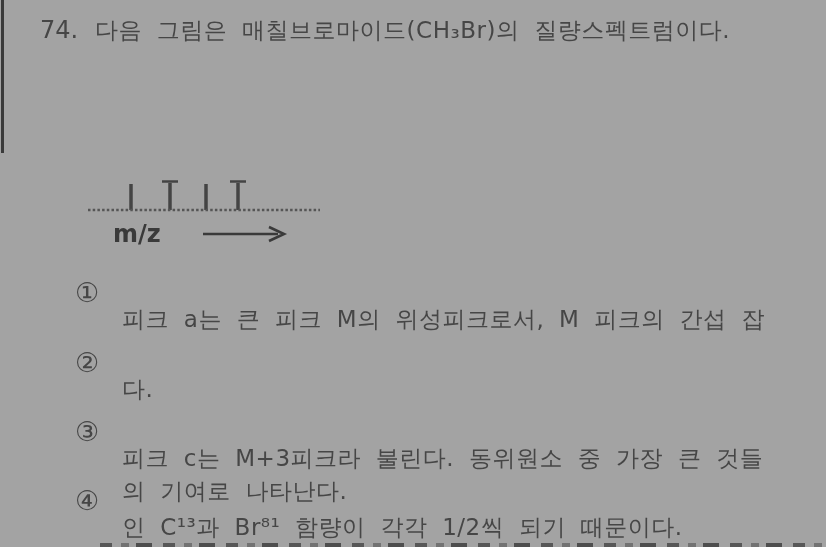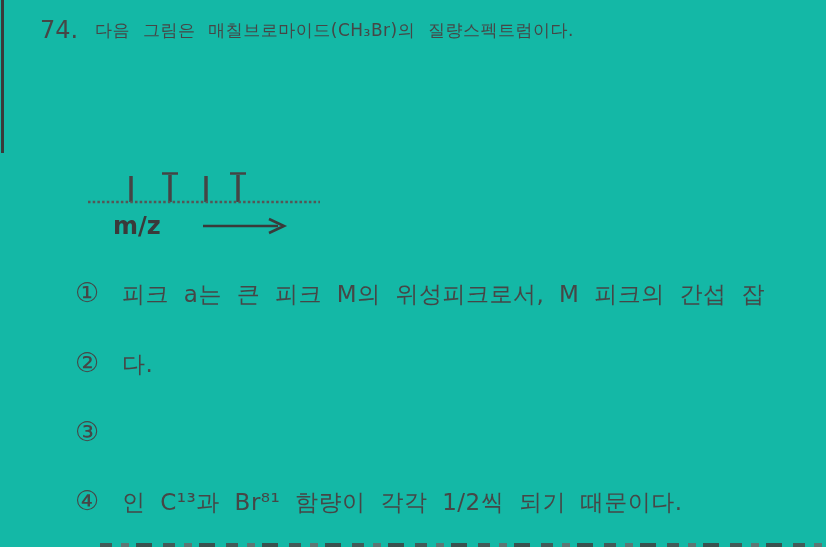--- a/index.html
+++ b/index.html
@@ -4,21 +4,21 @@
 <style>
   html, body {
     margin: 0;
     padding: 0;
     background: #ffffff;
   }
   .page {
     position: relative;
     width: 826px;
     height: 547px;
-    background: #14b8a6;
+    background: #a3a3a3;
     overflow: hidden;
     font-family: "DejaVu Sans", "Liberation Sans", sans-serif;
     color: #464646;
   }
   .left-rule {
     position: absolute;
     left: 1px;
     top: 0;
     width: 3px;
     height: 153px;
@@ -30,30 +30,30 @@
     top: 13px;
     font-size: 24px;
     line-height: 34px;
     color: #464646;
   }
   .qtext {
     position: absolute;
     left: 95px;
     top: 13px;
     width: 715px;
-    font-size: 17px;
+    font-size: 23px;
     line-height: 34px;
     letter-spacing: 0.5px;
     word-spacing: 7px;
     white-space: nowrap;
   }
   .spectrum {
     position: absolute;
     left: 86px;
-    top: 166px;
+    top: 174px;
     width: 240px;
     height: 78px;
   }
   .choice {
     position: absolute;
     left: 75px;
     width: 745px;
   }
   .choice .marker {
     position: absolute;
@@ -63,20 +63,21 @@
     line-height: 33px;
     color: #464646;
   }
   .choice .ctext {
     margin-left: 47px;
     font-size: 23px;
     line-height: 33px;
     letter-spacing: 0.5px;
     word-spacing: 7px;
     white-space: nowrap;
+    margin-top: 25px;
   }
   .c1 { top: 278px; }
   .c2 { top: 348px; }
   .c3 { top: 417px; }
   .c4 { top: 486px; }
   .clip-strip {
     position: absolute;
     left: 100px;
     right: 4px;
     bottom: 0;
@@ -129,20 +130,22 @@
   <div class="choice c2">
     <span class="marker">②</span>
     <div class="ctext">
       <div>다.</div>
     </div>
   </div>
 
   <div class="choice c3">
     <span class="marker">③</span>
     <div class="ctext">
+      <div>피크 c는 M+3피크라 불린다. 동위원소 중 가장 큰 것들</div>
+      <div>의 기여로 나타난다.</div>
     </div>
   </div>
 
   <div class="choice c4">
     <span class="marker">④</span>
     <div class="ctext">
       <div>인 C¹³과 Br⁸¹ 함량이 각각 1/2씩 되기 때문이다.</div>
     </div>
   </div>
 

